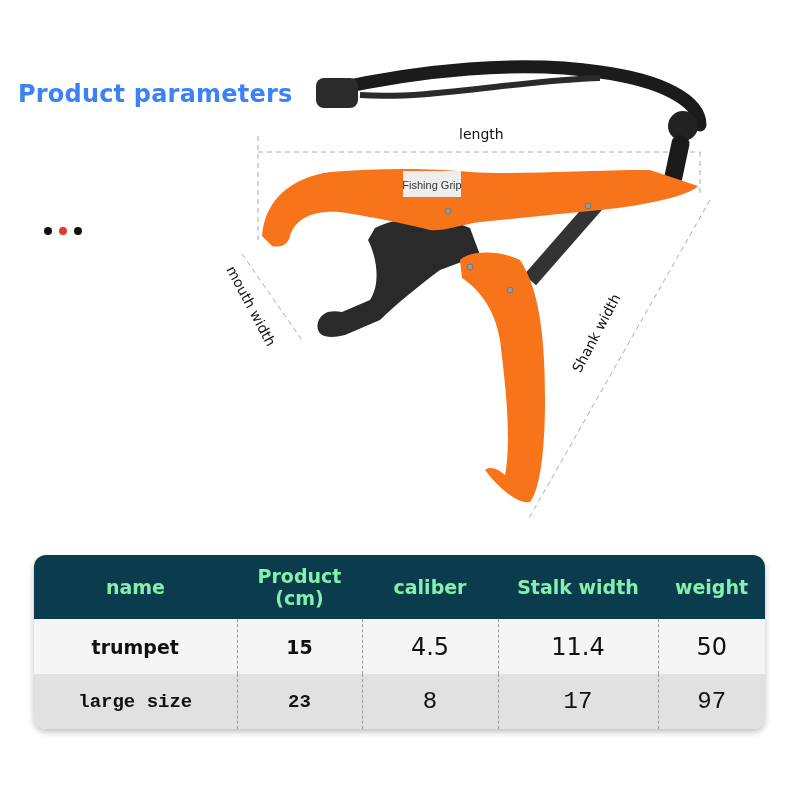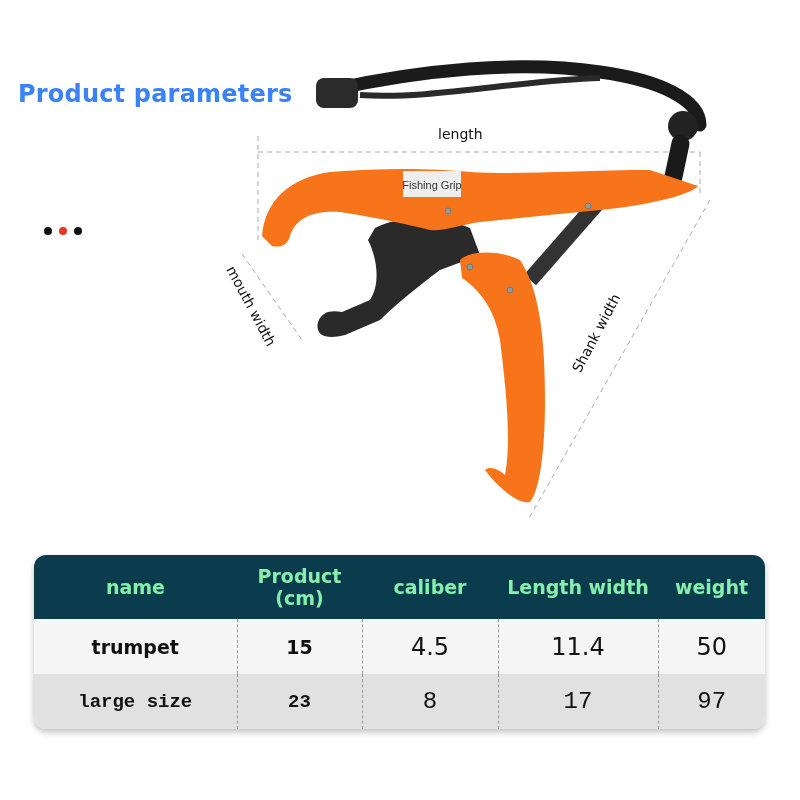--- a/index.html
+++ b/index.html
@@ -3,21 +3,21 @@
   <meta charset="utf-8">
   <style>
     html, body { margin:0; padding:0; }
     body { width:800px; height:800px; background:#ffffff; position:relative; overflow:hidden; font-family:"DejaVu Sans", sans-serif; }
     .title { position:absolute; left:18px; top:80px; font-size:24px; font-weight:bold; color:#3b82f6; letter-spacing:0.2px; }
     .dots { position:absolute; left:44px; top:227px; display:flex; gap:7px; }
     .dot { width:8px; height:8px; border-radius:50%; background:#111; }
     .dot.active { background:#e23a2a; }
     .illustration { position:absolute; left:0; top:0; width:800px; height:540px; }
     .dim-label { position:absolute; font-size:14px; color:#111; white-space:nowrap; }
-    .dim-length { left:438px; top:126px; }
+    .dim-length { left:459px; top:126px; }
     .dim-mouth { left:207px; top:298px; transform:rotate(62deg); transform-origin:center; }
     .dim-shank { left:553px; top:325px; transform:rotate(-62deg); transform-origin:center; }
 
     .table-wrap { position:absolute; left:34px; top:555px; width:731px; height:174px; border-radius:12px; overflow:hidden; box-shadow:0 3px 6px rgba(0,0,0,0.25); }
     table { border-collapse:collapse; width:100%; height:100%; table-layout:fixed; }
     th { background:#0b3c4d; color:#86efac; font-weight:bold; font-size:19px; height:64px; padding:0; text-align:center; }
     td { text-align:center; font-size:24px; color:#111; padding:0; border-left:1px dashed #999; }
     td:first-child { border-left:none; font-weight:bold; font-size:19px; }
     td.num-bold { font-weight:bold; font-size:19px; }
     tr.row0 td { background:#f5f5f5; height:55px; }
@@ -83,21 +83,21 @@
         <col class="c1">
         <col class="c2">
         <col class="c3">
         <col class="c4">
       </colgroup>
     <thead>
       <tr>
         <th>name</th>
         <th>Product (cm)</th>
         <th>caliber</th>
-        <th>Length width</th>
+        <th>Stalk width</th>
         <th>weight</th>
       </tr>
     </thead>
     <tbody>
       <tr class="row0">
         <td>trumpet</td>
         <td class="num-bold">15</td>
         <td>4.5</td>
         <td>11.4</td>
         <td>50</td>

